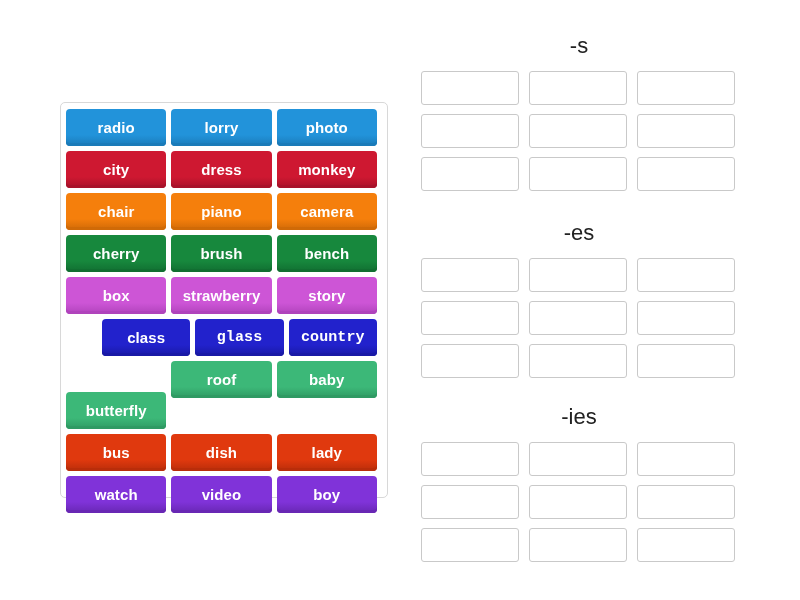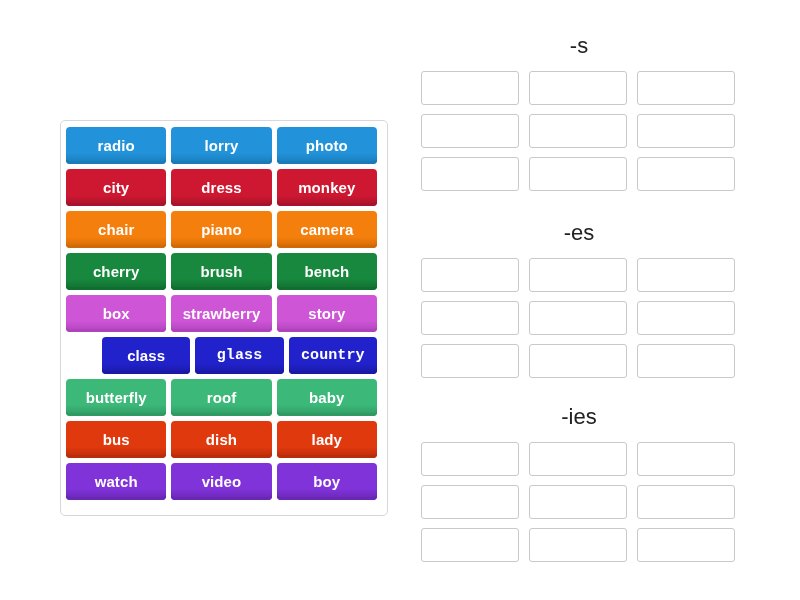--- a/index.html
+++ b/index.html
@@ -18,21 +18,21 @@
   #stage {
     position: relative;
     width: 800px;
     height: 600px;
   }
 
   
   #tile-panel {
     position: absolute;
     left: 60px;
-    top: 120px;
+    top: 102px;
     width: 328px;
     height: 396px;
     background: #ffffff;
     border: 1px solid #d8d8d8;
     border-radius: 5px;
     box-sizing: border-box;
     padding: 6px 10px 5px 5px;
   }
 
   .tile-row {
@@ -133,21 +133,21 @@
       <div class="tile" style="background: linear-gradient(rgb(205, 85, 214) 0%, rgb(205, 85, 214) 70%, rgb(176, 67, 188) 100%); box-shadow: rgb(176, 67, 188) 0px -3px 0px inset;">story</div>
     </div>
 
     <div class="tile-row">
       <div class="tile" style="background: linear-gradient(rgb(34, 34, 204) 0%, rgb(34, 34, 204) 70%, rgb(25, 25, 166) 100%); box-shadow: rgb(25, 25, 166) 0px -3px 0px inset; margin-left: 36px;">class</div>
       <div class="tile" style="background: linear-gradient(rgb(34, 34, 204) 0%, rgb(34, 34, 204) 70%, rgb(25, 25, 166) 100%); box-shadow: rgb(25, 25, 166) 0px -3px 0px inset; font-family: Liberation Mono, monospace;">glass</div>
       <div class="tile" style="background: linear-gradient(rgb(34, 34, 204) 0%, rgb(34, 34, 204) 70%, rgb(25, 25, 166) 100%); box-shadow: rgb(25, 25, 166) 0px -3px 0px inset; font-family: Liberation Mono, monospace;">country</div>
     </div>
 
     <div class="tile-row">
-      <div class="tile" style="background: linear-gradient(rgb(60, 184, 120) 0%, rgb(60, 184, 120) 70%, rgb(47, 154, 99) 100%); box-shadow: rgb(47, 154, 99) 0px -3px 0px inset;">butterfly</div>
+      <div class="tile" style="background: linear-gradient(rgb(60, 184, 120) 0%, rgb(60, 184, 120) 70%, rgb(47, 154, 99) 100%); box-shadow: rgb(47, 154, 99) 0px -3px 0px inset; margin-top: 31px;">butterfly</div>
       <div class="tile" style="background: linear-gradient(rgb(60, 184, 120) 0%, rgb(60, 184, 120) 70%, rgb(47, 154, 99) 100%); box-shadow: rgb(47, 154, 99) 0px -3px 0px inset;">roof</div>
       <div class="tile" style="background: linear-gradient(rgb(60, 184, 120) 0%, rgb(60, 184, 120) 70%, rgb(47, 154, 99) 100%); box-shadow: rgb(47, 154, 99) 0px -3px 0px inset;">baby</div>
     </div>
 
     <div class="tile-row">
       <div class="tile" style="background: linear-gradient(rgb(224, 57, 14) 0%, rgb(224, 57, 14) 70%, rgb(185, 45, 10) 100%); box-shadow: rgb(185, 45, 10) 0px -3px 0px inset;">bus</div>
       <div class="tile" style="background: linear-gradient(rgb(224, 57, 14) 0%, rgb(224, 57, 14) 70%, rgb(185, 45, 10) 100%); box-shadow: rgb(185, 45, 10) 0px -3px 0px inset;">dish</div>
       <div class="tile" style="background: linear-gradient(rgb(224, 57, 14) 0%, rgb(224, 57, 14) 70%, rgb(185, 45, 10) 100%); box-shadow: rgb(185, 45, 10) 0px -3px 0px inset;">lady</div>
     </div>
 

